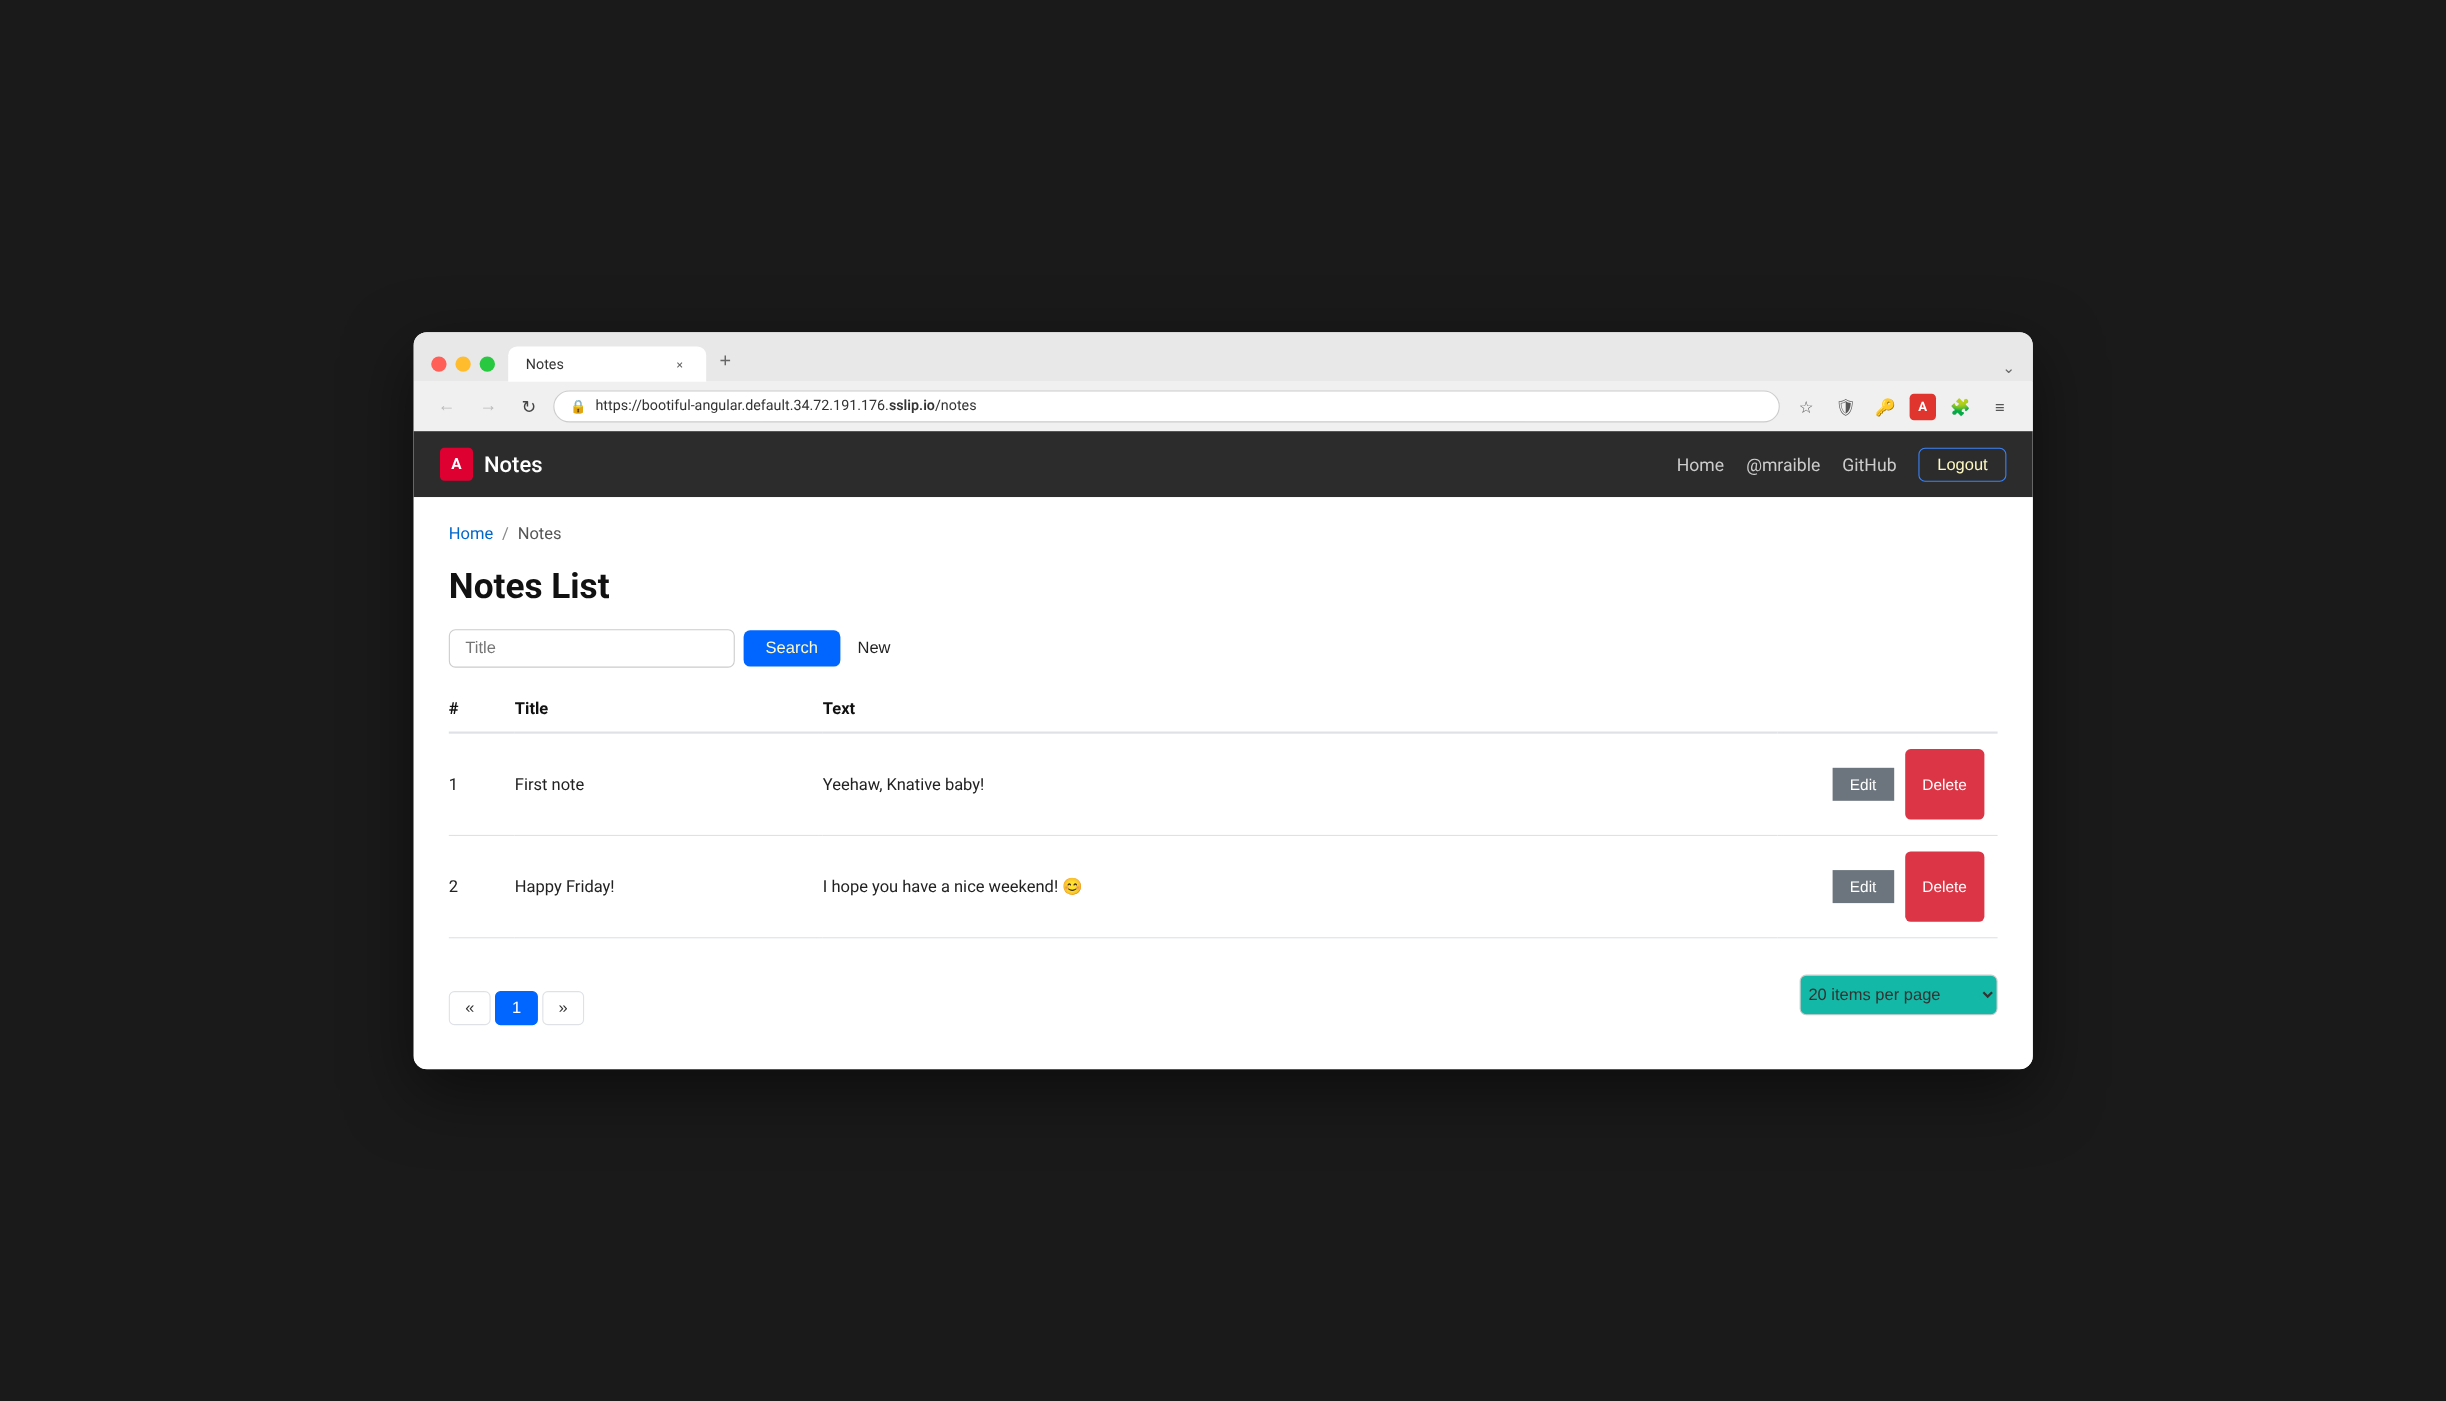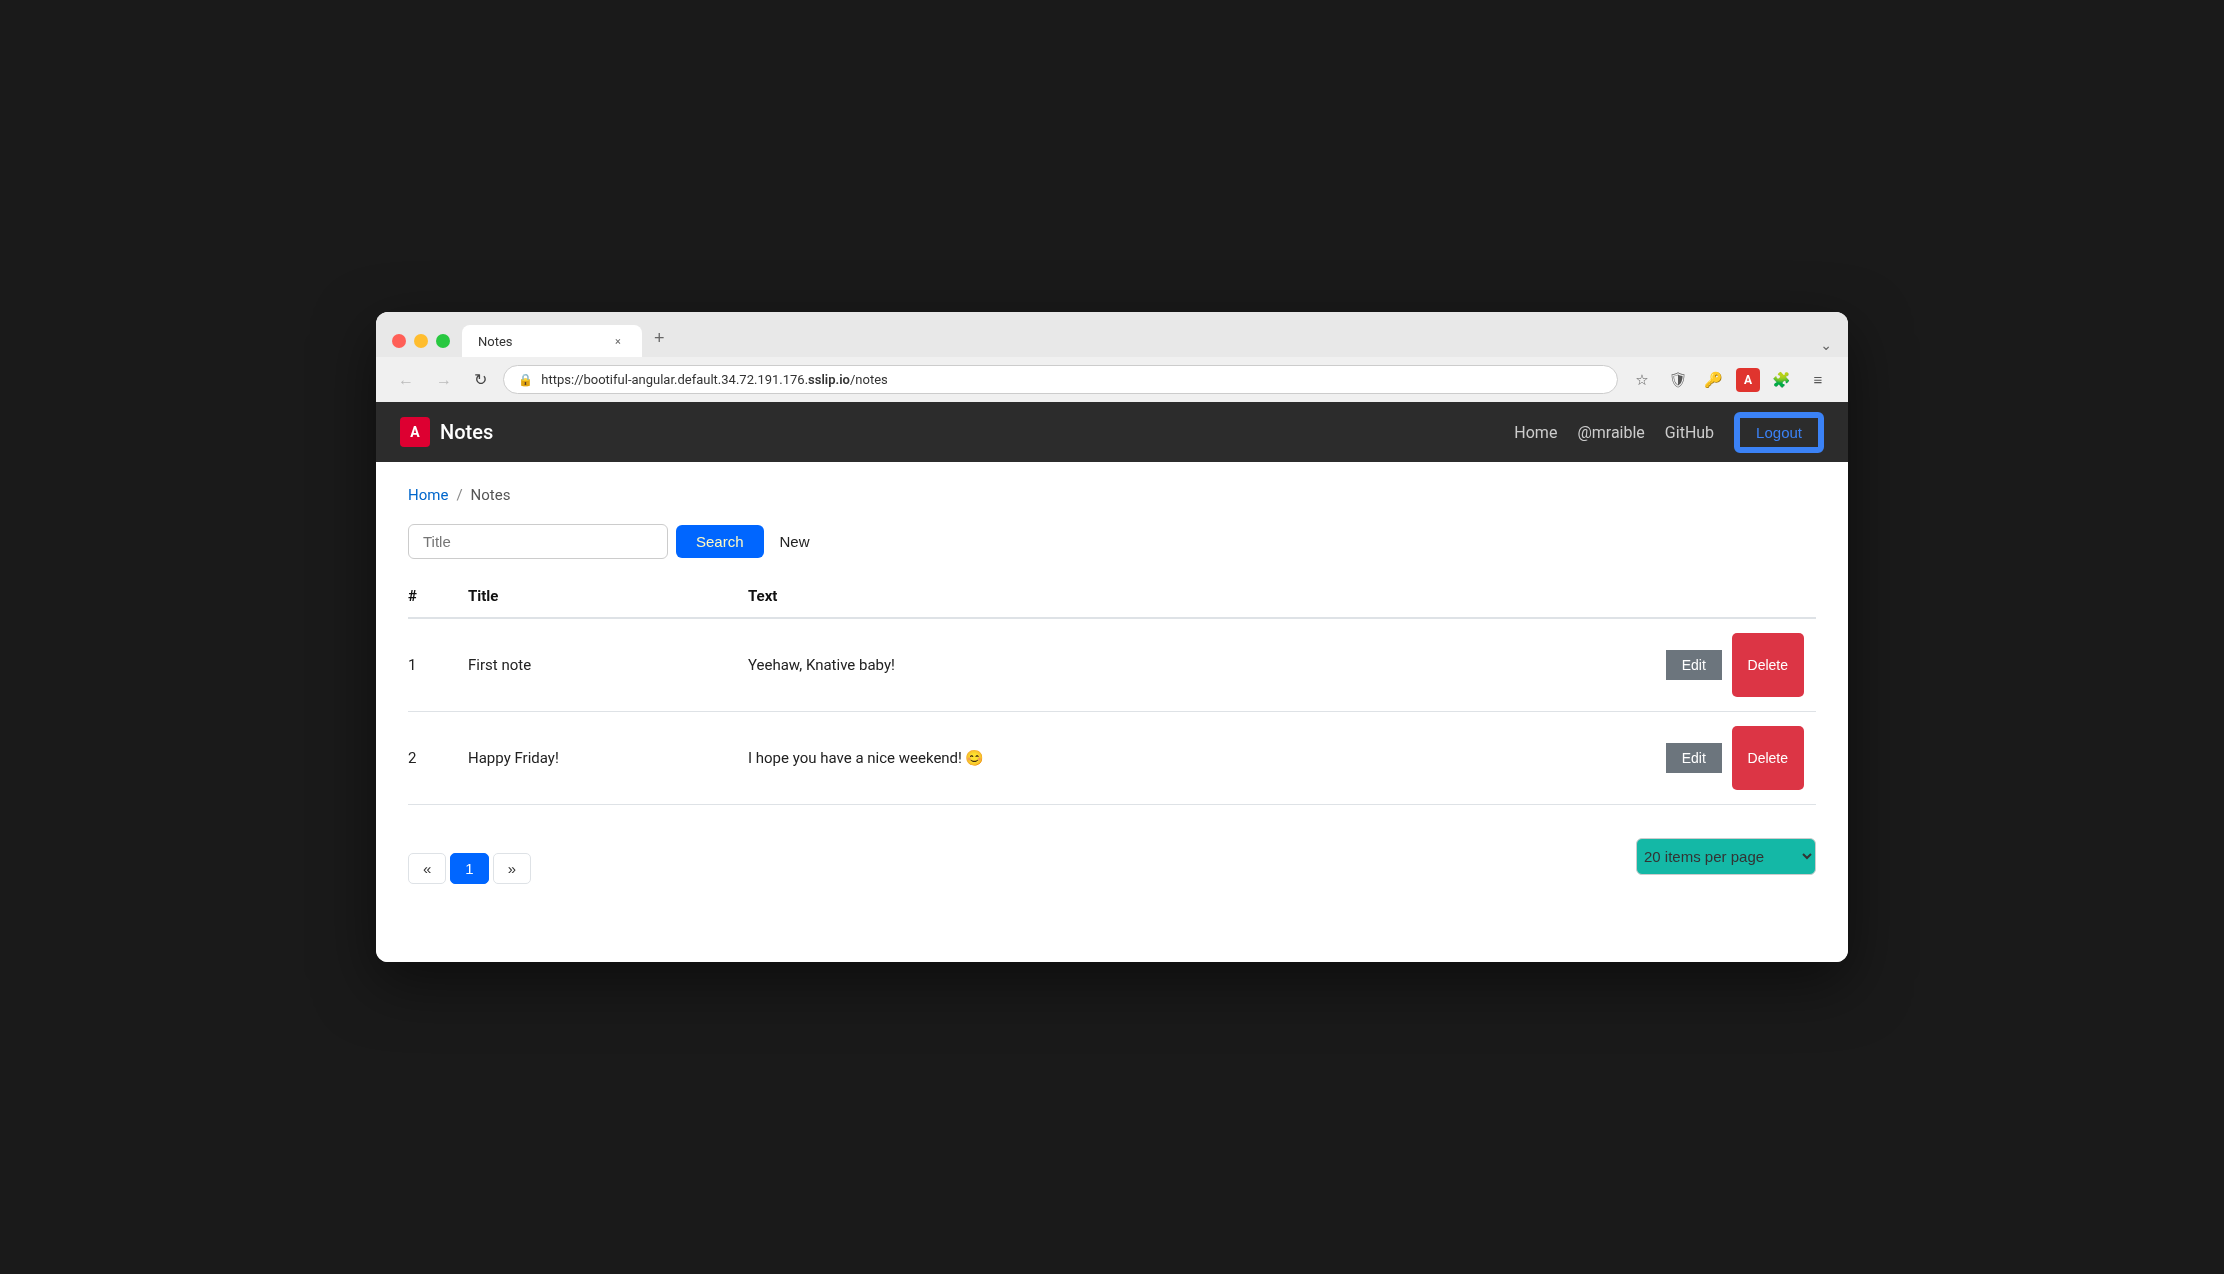--- a/index.html
+++ b/index.html
@@ -186,22 +186,22 @@
       align-items: center;
       gap: 20px;
     }
     .nav-link {
       color: #ccc;
       font-size: 16px;
       cursor: pointer;
       text-decoration: none;
     }
     .nav-logout-btn {
-      border: 6px solid #3b82f6;
-      color: #3b82f6;
+      border: 1px solid #3b82f6;
+      color: #fef9c3;
       background: transparent;
       padding: 6px 16px;
       border-radius: 6px;
       cursor: pointer;
       font-size: 15px;
     }
 
     .page-content {
       background: #fff;
       padding: 24px 32px 40px 32px;
@@ -403,20 +403,21 @@
   </div>
 
   <div class="page-content">
 
     <div class="breadcrumb">
       <a class="breadcrumb-link">Home</a>
       <span class="breadcrumb-sep">/</span>
       <span>Notes</span>
     </div>
 
+    <h1 class="page-title">Notes List</h1>
 
     <div class="search-bar">
       <input class="search-input" type="text" placeholder="Title" style="">
       <button class="search-btn">Search</button>
       <button class="new-btn">New</button>
     </div>
 
     <table class="notes-table">
       <thead>
         <tr>

